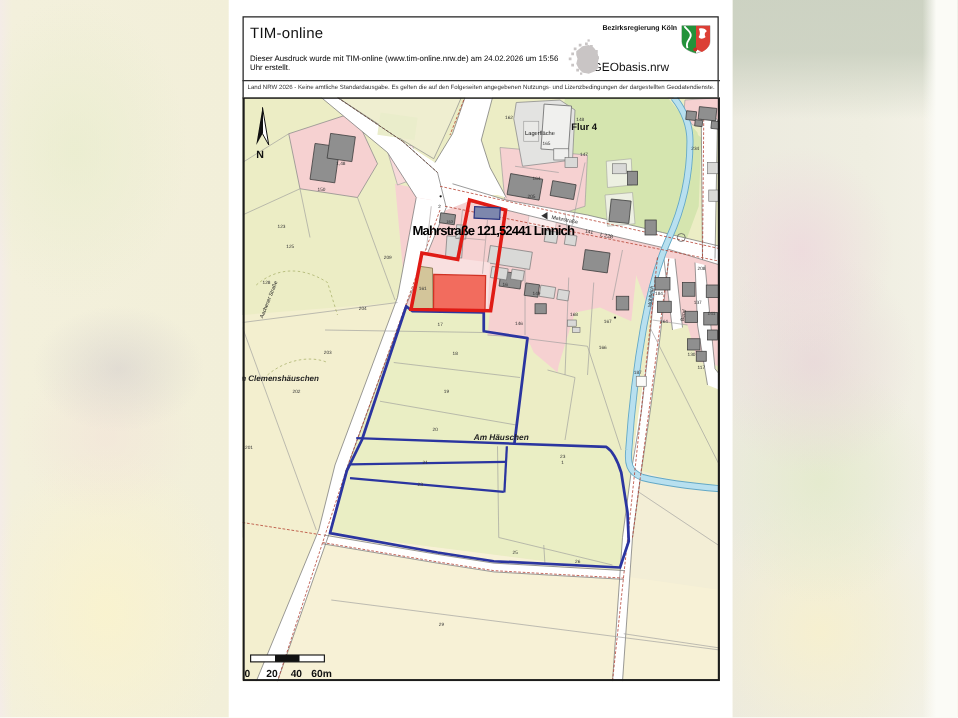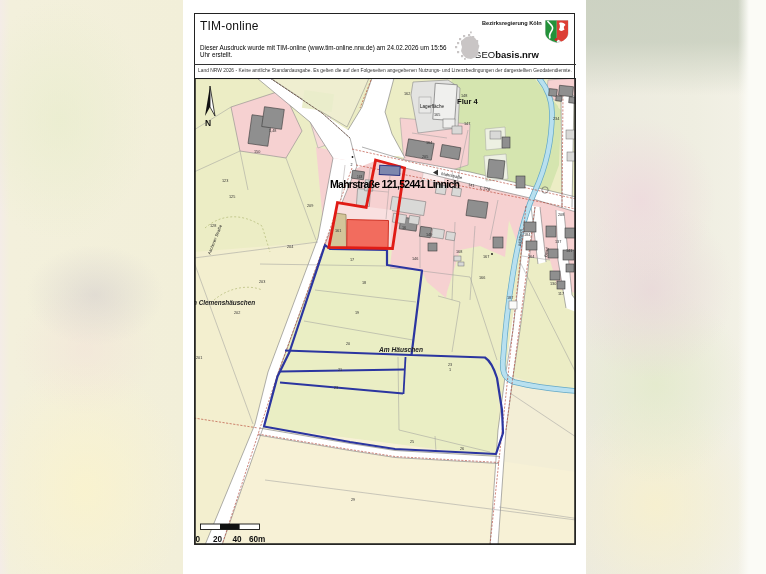--- a/index.html
+++ b/index.html
@@ -24,21 +24,21 @@
 #page{position:absolute;left:183px;top:0;width:403px;height:574px;background:#fff;}
 #frame{position:absolute;left:11px;top:13px;width:379px;height:529px;border:1.5px solid #222;}
 #hdiv1{position:absolute;left:11px;top:63.5px;width:382px;height:0;border-top:1px solid #333;}
 #hdiv2{position:absolute;left:11px;top:77.5px;width:382px;height:0;border-top:1.5px solid #222;}
 .t{position:absolute;color:#111;white-space:nowrap;}
 #title{left:17px;top:18.5px;font-size:12px;letter-spacing:.2px;}
 #sub{left:17px;top:43.5px;font-size:6.3px;font-weight:normal;line-height:7.5px;color:#000;}
 #fine{left:15px;top:68px;font-size:4.9px;color:#333;}
 #bez{left:299px;top:20px;font-size:5.6px;font-weight:bold;}
 #geo{left:291px;top:49px;font-size:9.5px;}
-#geo b{font-weight:bold;}
+#geo b{font-weight:normal;}
 #mapsvg{position:absolute;left:194px;top:78px;}
 #hdrsvg{position:absolute;left:183px;top:0px;}
 </style>
 </head>
 <body>
 <div id="canvas">
 
 <div id="bgL"></div>
 
 <div id="bgR"></div>

